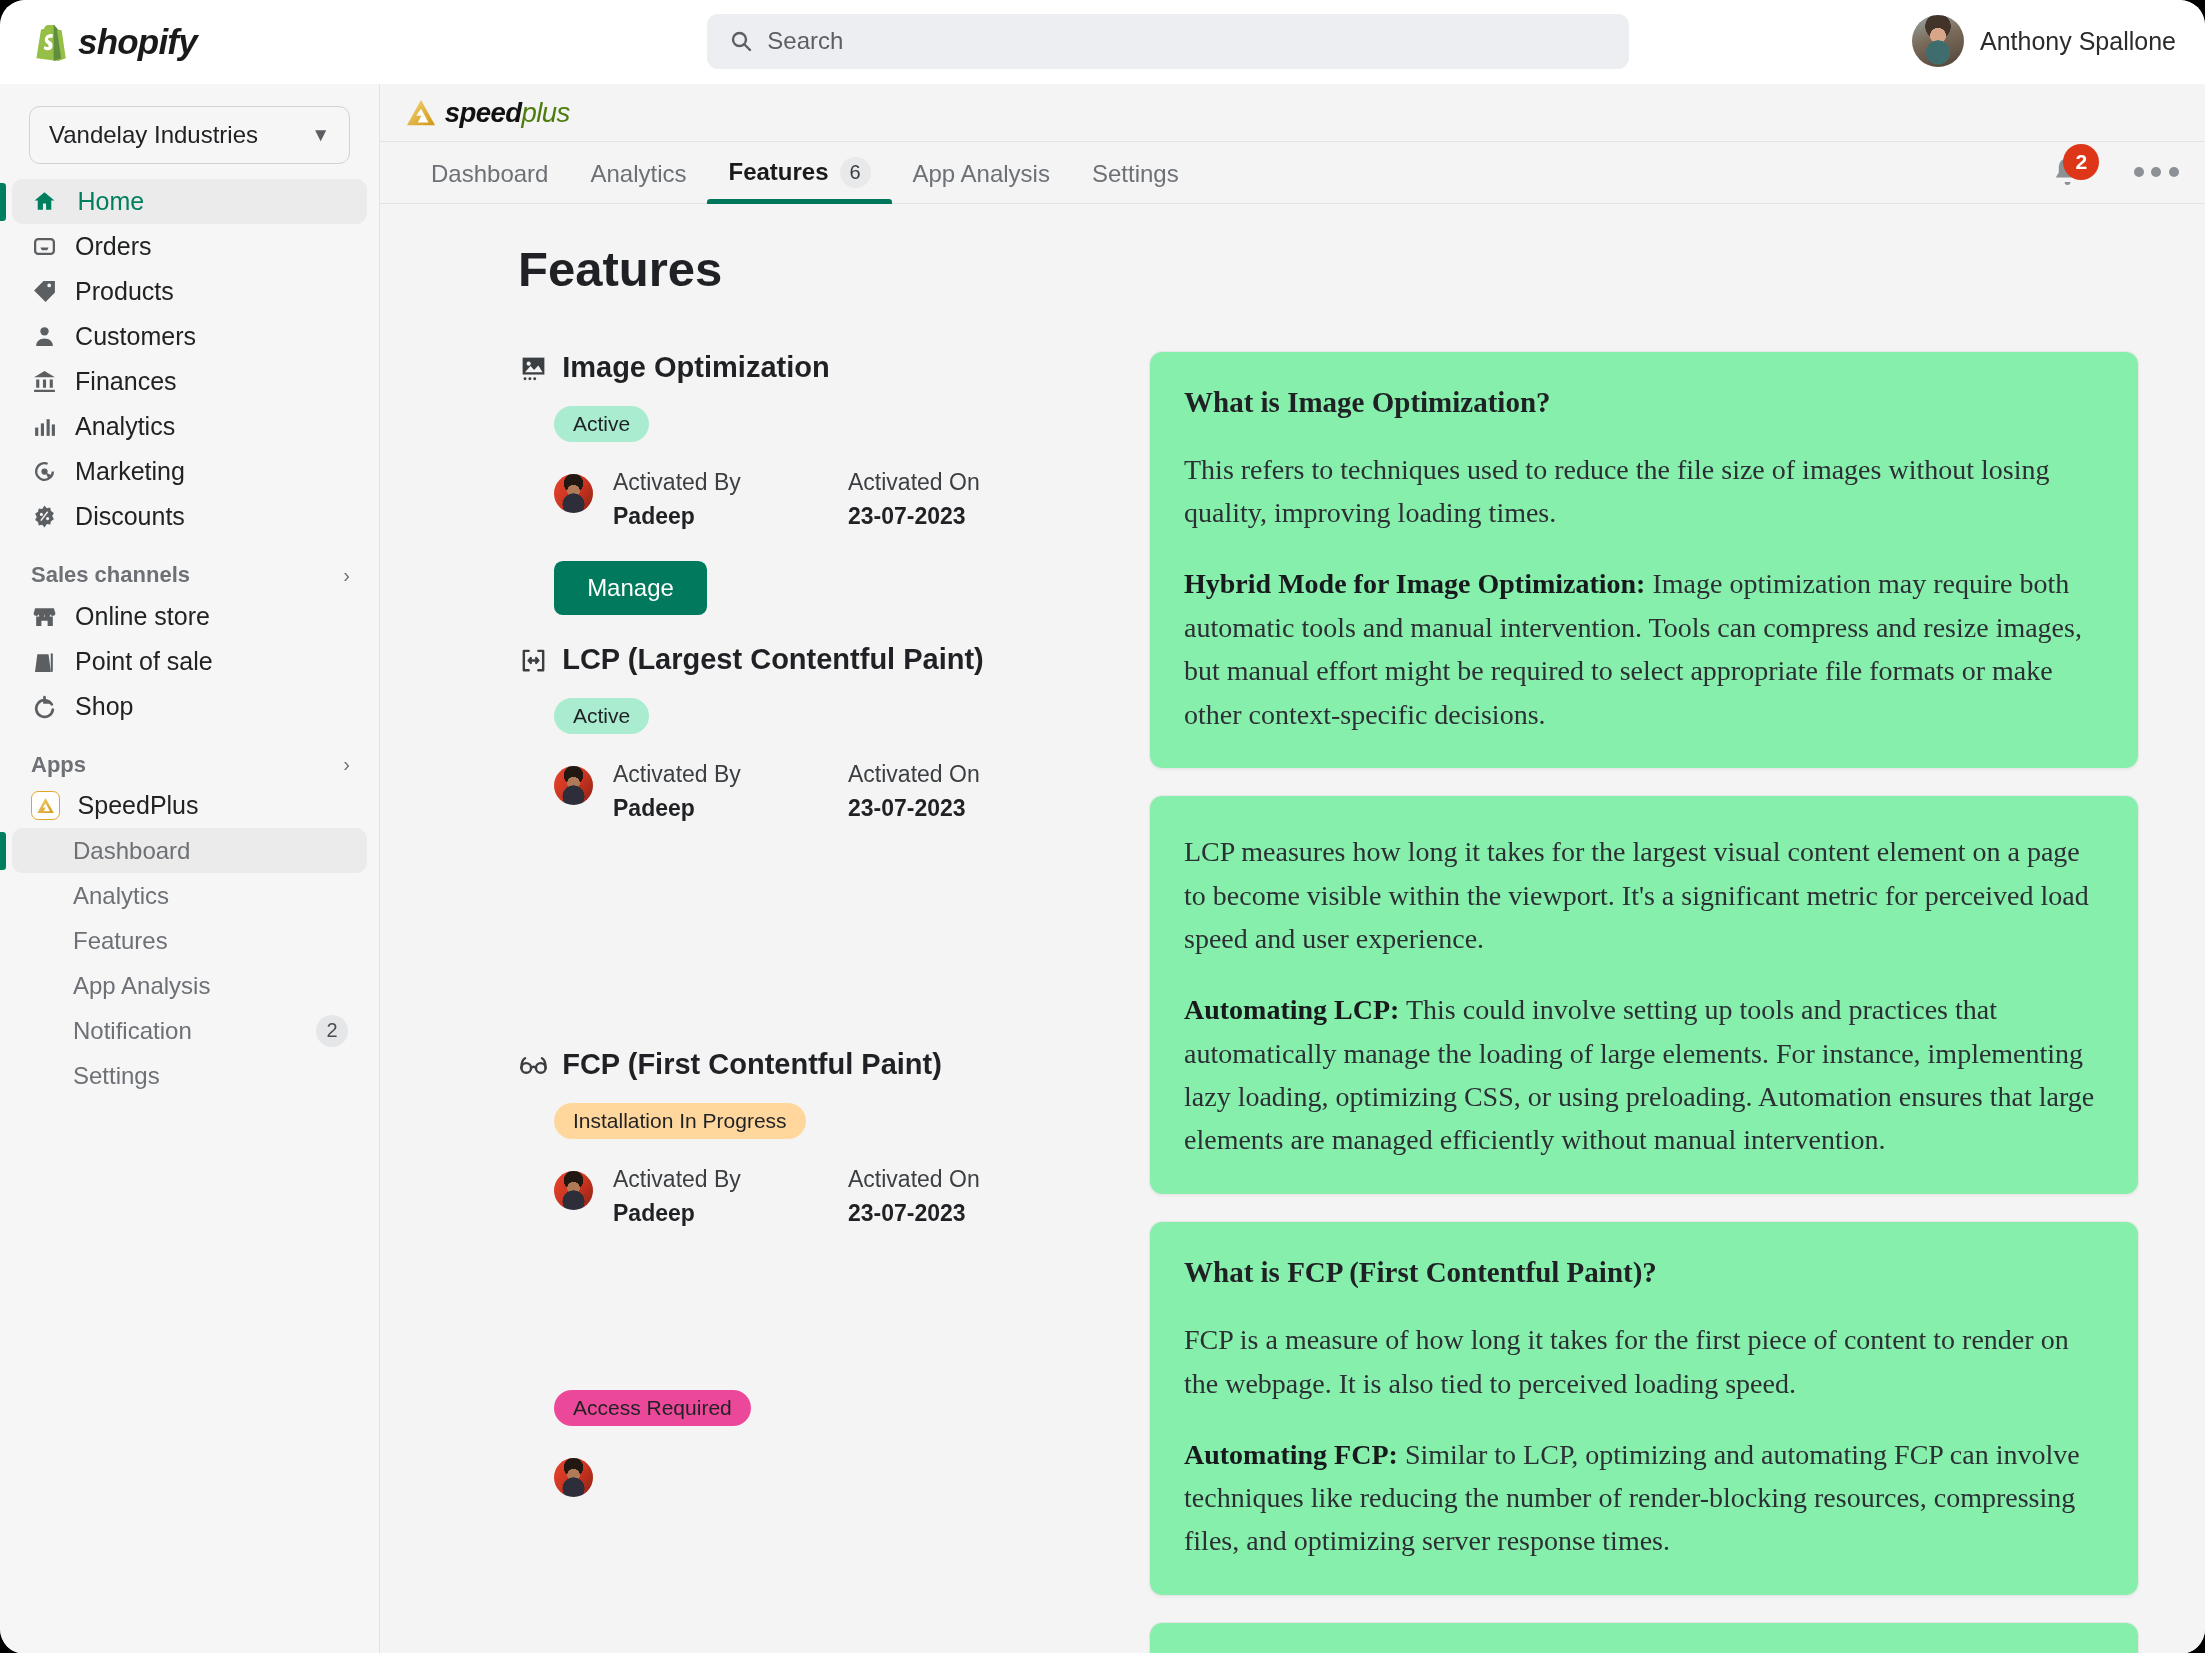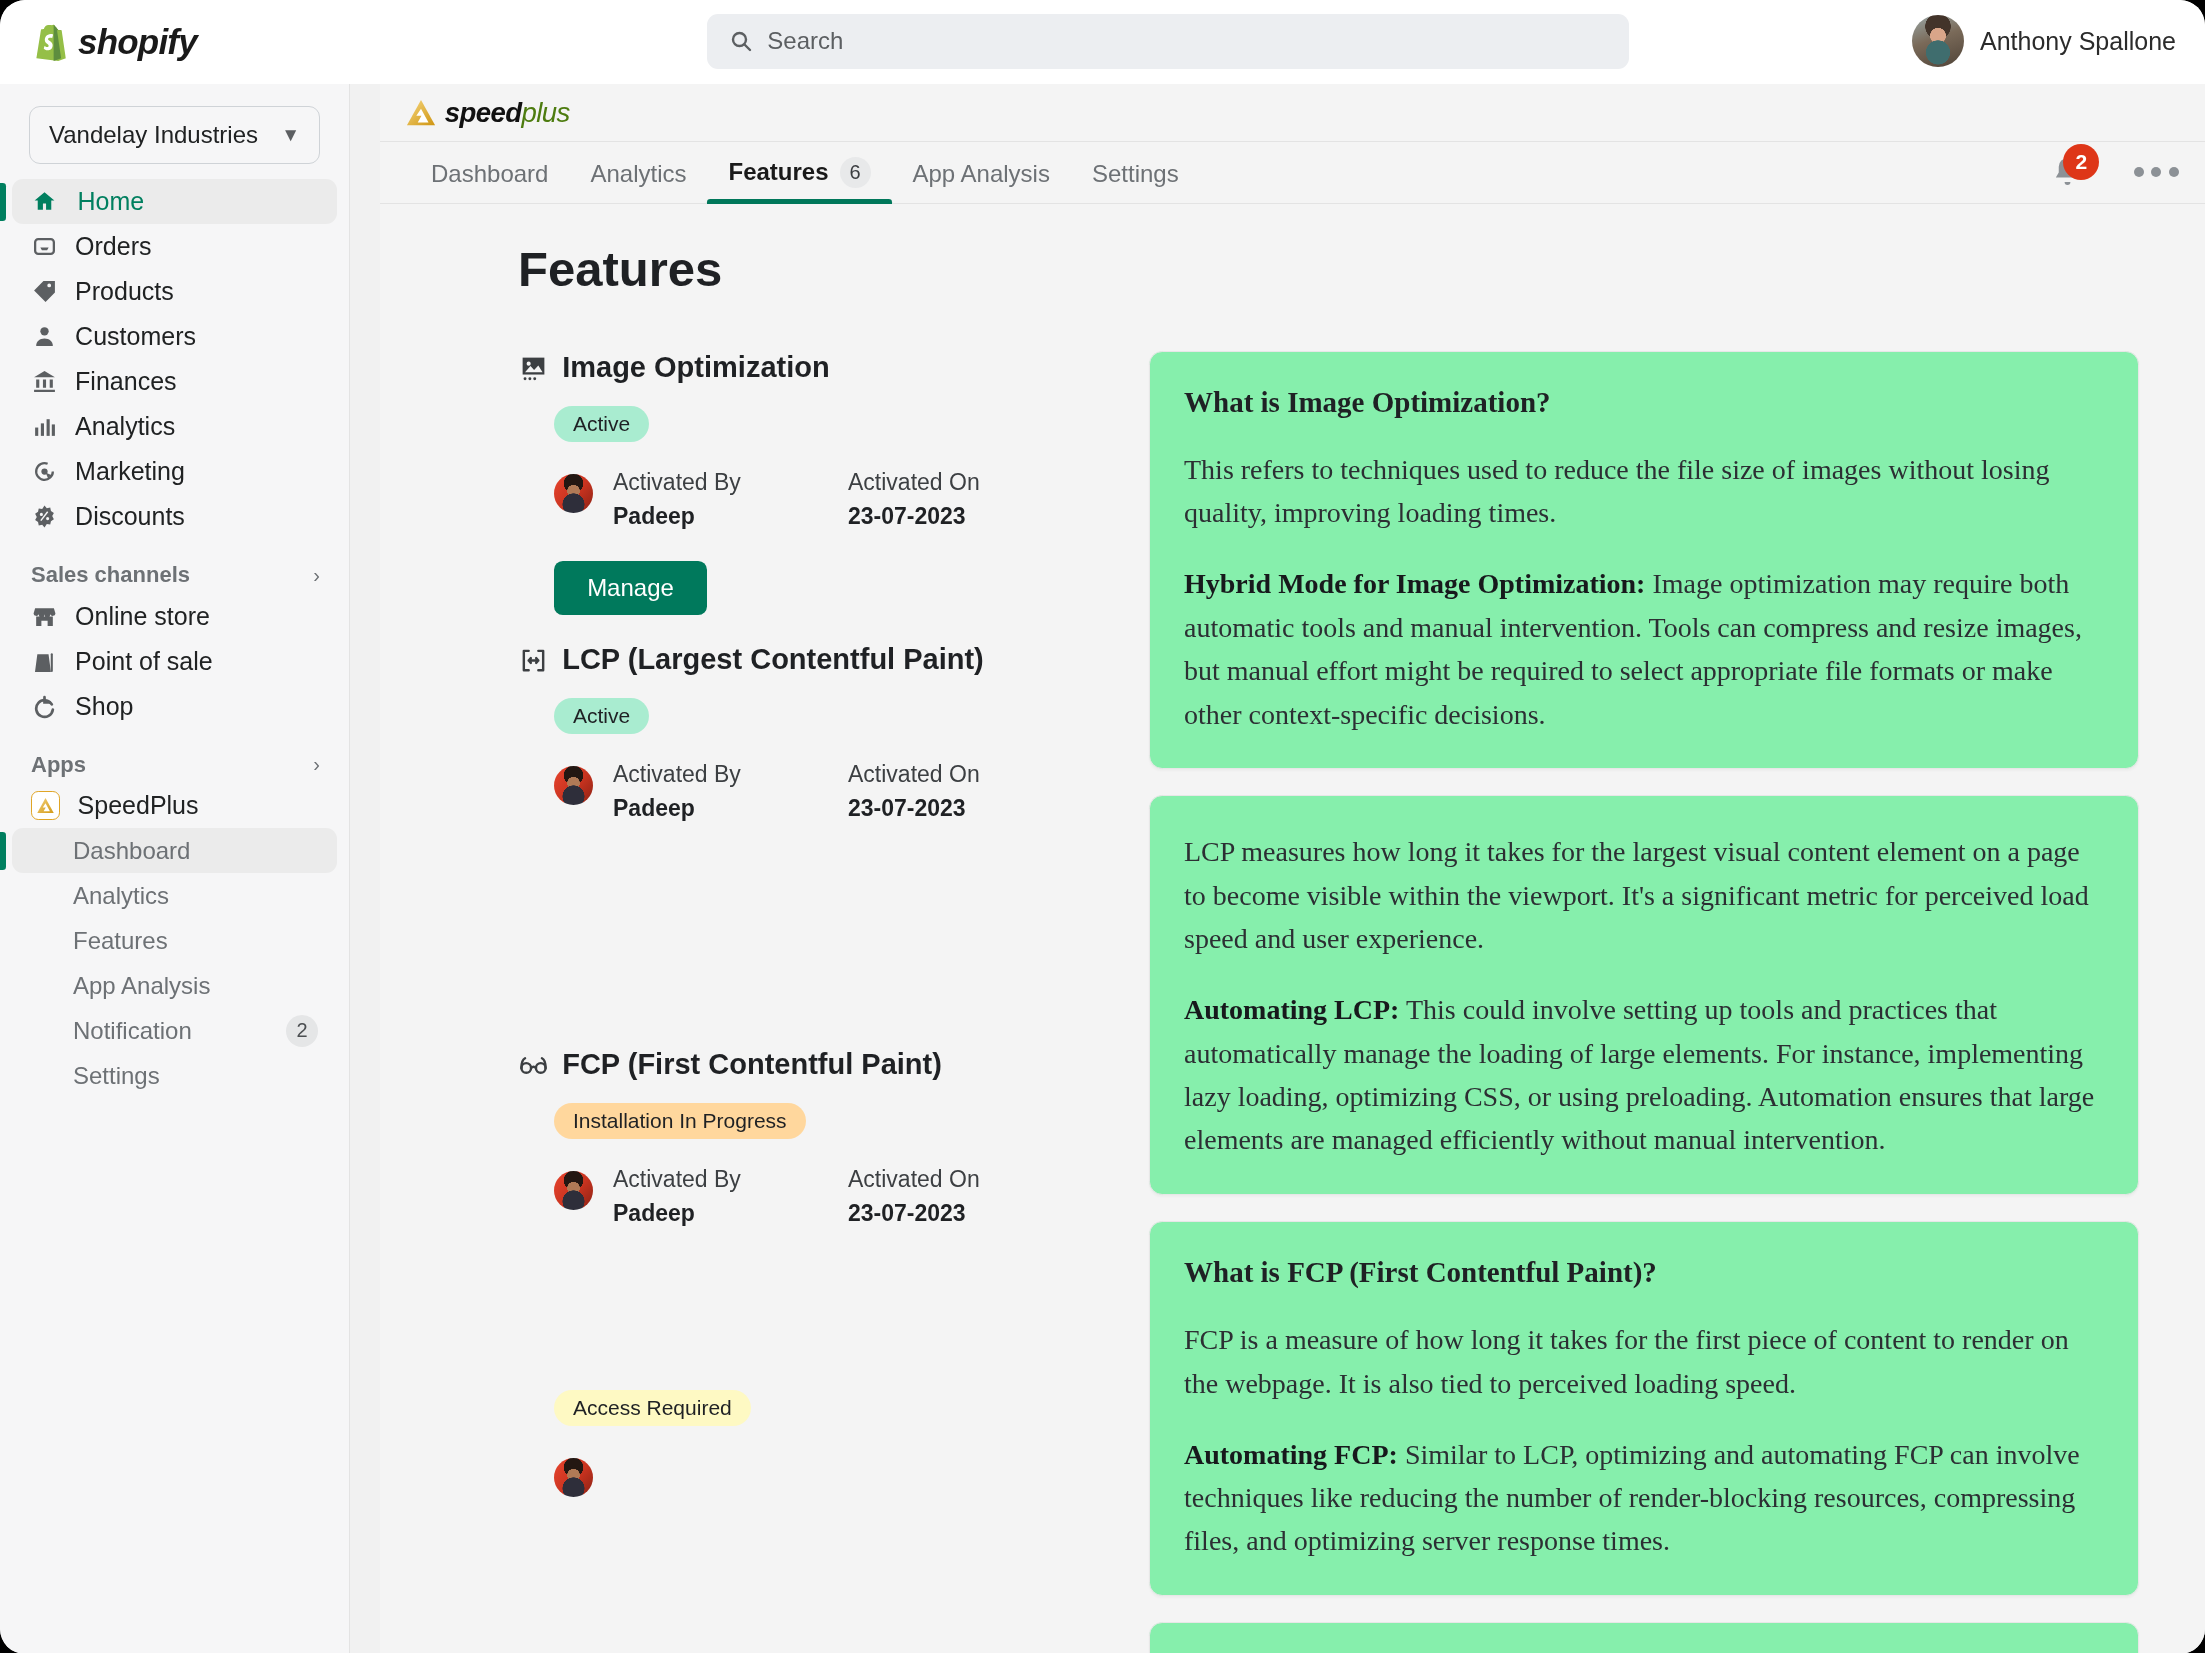--- a/index.html
+++ b/index.html
@@ -53,21 +53,21 @@
       radial-gradient(circle at 50% 72%, #3f6d6e 0 26%, transparent 27%),
       radial-gradient(circle at 50% 40%, #d9a589 0 19%, transparent 20%),
       radial-gradient(circle at 50% 22%, #43342a 0 26%, transparent 27%),
       linear-gradient(160deg, #9aa7a6 0%, #7a6a59 45%, #4f4338 100%);
     flex: 0 0 auto;
   }
   .username { font-size: 25px; color: #2b2b2b; white-space: nowrap; }
 
   
   .sidebar {
-    position: absolute; top: 84px; left: 0; bottom: 0; width: 350px;
+    position: absolute; top: 84px; left: 0; bottom: 0; width: 380px;
     background: #f6f6f7;
     border-right: 1.1px solid #e3e3e3;
     border-radius: 0 0 0 25px;
     padding-top: 22px;
   }
   .store-select {
     margin: 0 29px 15.4px 29px; height: 58px;
     background: #f6f6f7;
     border: 1.1px solid #cfd3d7; border-radius: 11px;
     display: flex; align-items: center; justify-content: space-between;
@@ -192,21 +192,21 @@
   .feat-ico { width: 31px; height: 31px; flex: 0 0 auto;
               display: flex; align-items: center; justify-content: center; }
   .feat-title { font-size: 29px; font-weight: 600; color: #1f2124; white-space: nowrap; }
   .badge {
     display: inline-flex; align-items: center; height: 36px;
     border-radius: 18px; padding: 0 19px; font-size: 21px;
     color: #1f2124; margin-left: 36px;
   }
   .badge.active  { background: #a9ecd0; }
   .badge.install { background: #ffd79d; }
-  .badge.access  { background: #fef9c3; }
+  .badge.access  { background: #ec4899; }
 
   .meta-row { display: flex; align-items: flex-start; margin: 26.5px 0 0 36px; }
   .meta-avatar {
     width: 39px; height: 39px; border-radius: 50%; flex: 0 0 auto;
     margin-right: 20px; margin-top: 5.5px;
     background:
       radial-gradient(circle at 50% 78%, #2e2e3a 0 30%, transparent 31%),
       radial-gradient(circle at 50% 44%, #b07a56 0 21%, transparent 22%),
       radial-gradient(circle at 50% 24%, #231712 0 27%, transparent 28%),
       linear-gradient(130deg, #e8442e 0%, #c8331f 55%, #8a2114 100%);

